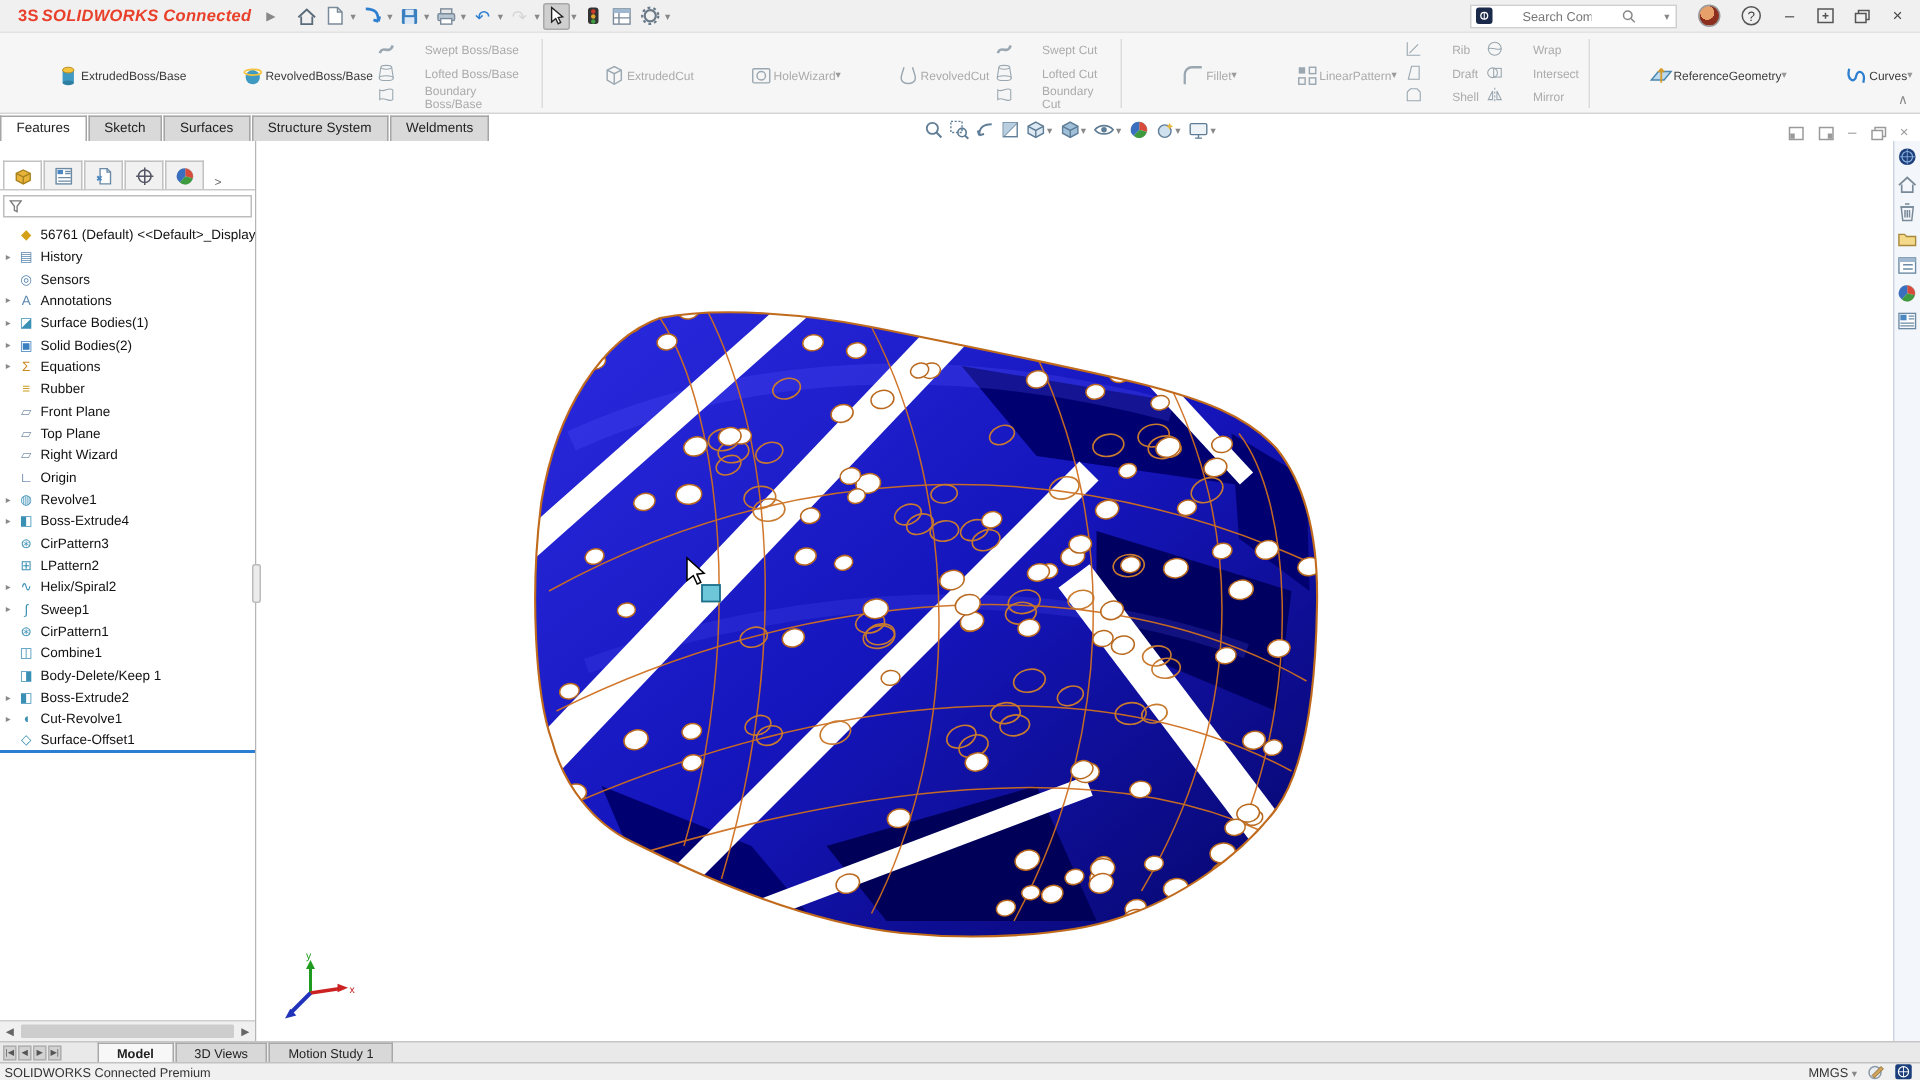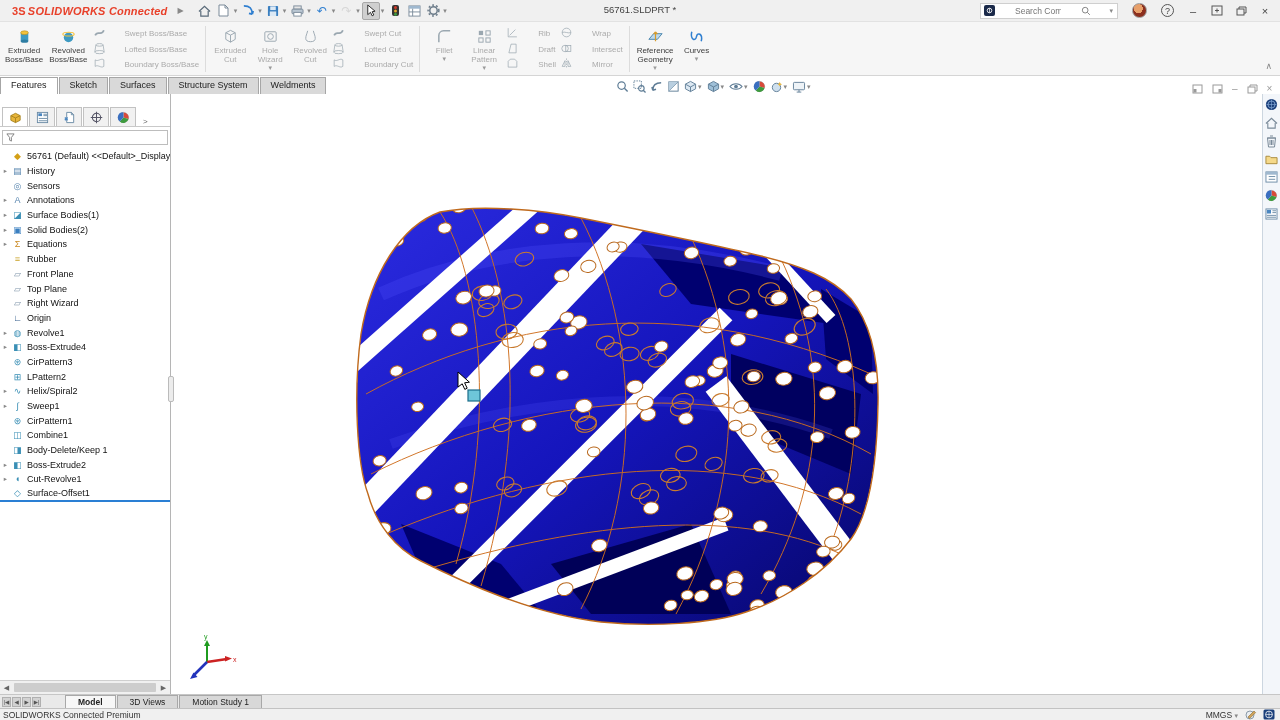--- a/index.html
+++ b/index.html
@@ -31,22 +31,22 @@
   .avatar{width:15px;height:15px;border-radius:50%;background:radial-gradient(circle at 40% 35%,#e8a06a 0 40%,#8c2f1e 41%);border:1px solid #999;margin:0 6px;z-index:2;}
   .help-circ{width:13px;height:13px;border:1.2px solid #555;border-radius:50%;
     display:flex;align-items:center;justify-content:center;font-size:9px;color:#444;margin:0 6px;z-index:2;}
   .winbtn{width:22px;height:18px;display:flex;align-items:center;justify-content:center;
     color:#444;font-size:11px;z-index:2;}
   
   .ribbon{height:54px;background:#f6f6f6;border-bottom:1px solid #d5d5d5;
     display:flex;align-items:stretch;padding:1px 2px 0 2px;position:relative;}
   .rgroup{display:flex;align-items:stretch;}
   .rsep{width:1px;background:#dcdcdc;margin:3px 4px;}
-  .rbtn-large{display:flex;flex-direction:column;align-items:center;justify-content:flex-start;
-    padding:3px 3px 0 3px;min-width:40px;text-align:center;line-height:9px;font-size:8px;color:#3c3c3c;}
+  .rbtn-large{display:flex;flex-direction:row;align-items:center;justify-content:flex-start;
+    padding:3px 3px 0 3px;min-width:40px;text-align:center;line-height:9px;font-size:8px;color:#3c3c3c;margin-left:32px;}
   .rbtn-large .bicon{height:20px;display:flex;align-items:center;}
   .rbtn-large.disabled{color:#ababab;}
   .rcol{display:flex;flex-direction:column;justify-content:space-between;padding:3px 2px;}
   .rbtn-small{display:flex;align-items:center;gap:3px;font-size:8px;color:#3c3c3c;height:15px;}
   .rbtn-small.disabled{color:#ababab;gap:19px;}
   .rbtn-small svg{flex:0 0 auto;}
   .rdrop{color:#9a9a9a;font-size:7px;line-height:7px;}
   .ribbon-collapse{position:absolute;right:8px;bottom:4px;color:#8a8a8a;font-size:9px;}
   
   .tabstrip{height:18px;background:#fff;display:flex;align-items:flex-end;position:relative;}
@@ -177,21 +177,20 @@
           </svg>
         </span>
         <span class="tbtn">
           <svg width="13" height="13" viewBox="0 0 14 14">
             <circle cx="7" cy="7" r="4" fill="none" stroke="#6a7a88" stroke-width="1.6"></circle>
             <circle cx="7" cy="7" r="5.8" fill="none" stroke="#6a7a88" stroke-width="1.6" stroke-dasharray="2 2.2"></circle>
           </svg>
         </span>
         <span class="tcaret">▾</span>
       </span>
-    <div class="doc-title">56761.SLDPRT *</div>
     <span class="tb-spacer"></span>
     <div class="searchbox">
       <span class="sq-3ds">
         <svg width="7" height="7" viewBox="0 0 8 8">
             <circle cx="4" cy="4" r="2.6" fill="none" stroke="#fff" stroke-width="1"></circle>
             <path d="M4 1.4 v5.2" stroke="#fff" stroke-width=".8"></path>
           </svg>
       </span>
       <input placeholder="Search Commands" style="">
       <svg width="10" height="10" viewBox="0 0 12 12">

